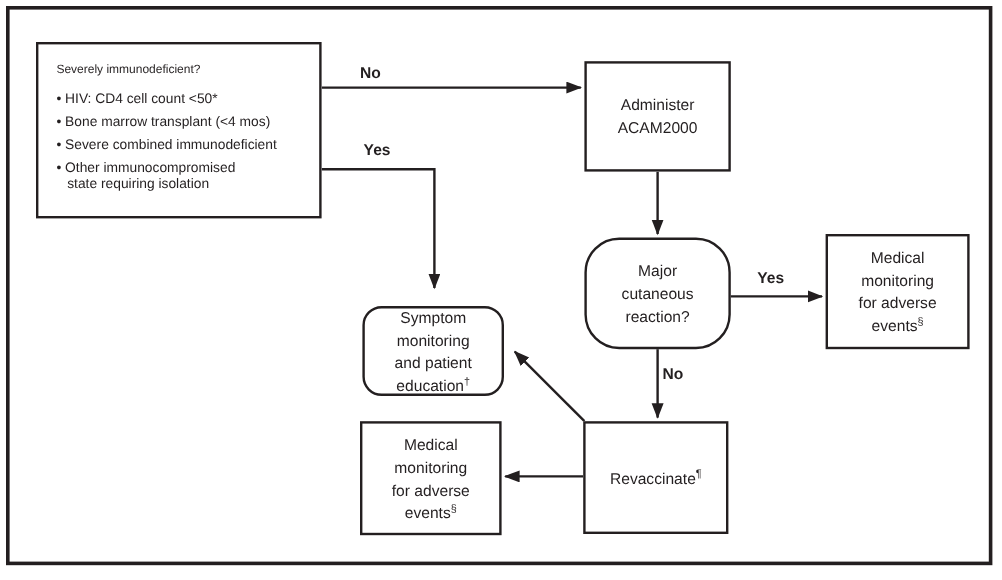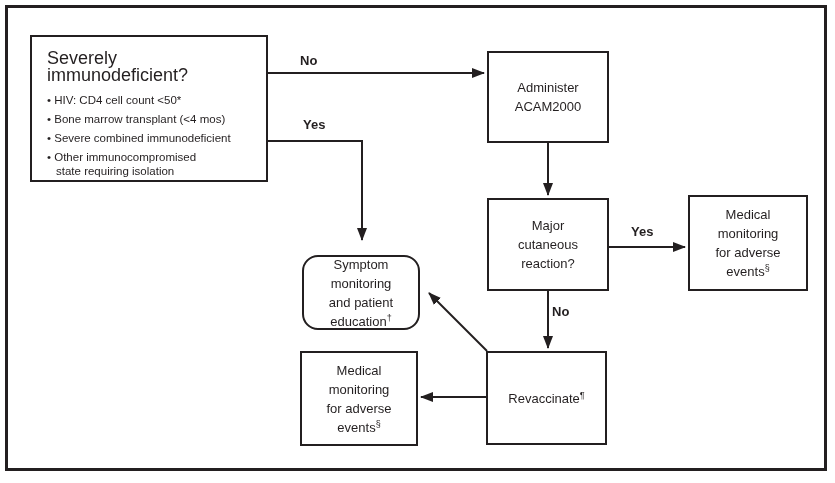--- a/index.html
+++ b/index.html
@@ -49,42 +49,42 @@
     line-height: 0;
   }
   .node-decision {
     left: 30px; top: 35px; width: 238px; height: 147px;
     display: block;
     text-align: left;
     white-space: normal;
     padding: 13px 8px 8px 15px;
   }
   .node-decision .title {
-    font-size: 18px;
+    font-size: 10px;
     line-height: 17px;
     margin: 0 0 9px 0;
   }
   .node-decision ul {
     list-style: none;
     margin: 0;
     padding: 0;
     font-size: 11.5px;
   }
   .node-decision li {
     line-height: 14px;
     margin: 0 0 5px 0;
     padding-left: 9px;
     text-indent: -9px;
     white-space: pre-line;
   }
   .node-decision li::before {
     content: "\2022\00a0";
   }
   .node-administer { left: 487px; top: 51px;  width: 122px; height: 92px; }
-  .node-major      { left: 487px; top: 198px; width: 122px; height: 93px; }
+  .node-major      { left: 487px; top: 198px; width: 122px; height: 93px; border-radius: 29px; }
   .node-medical-right { left: 688px; top: 195px; width: 120px; height: 96px; }
   .node-symptom    { left: 302px; top: 255px; width: 118px; height: 75px; border-radius: 16px; }
   .node-medical-left  { left: 300px; top: 351px; width: 118px; height: 95px; }
   .node-revaccinate   { left: 486px; top: 351px; width: 121px; height: 94px; justify-content: center; }
   .edge-label {
     position: absolute;
     font-size: 13px;
     line-height: 15px;
     font-weight: bold;
   }

